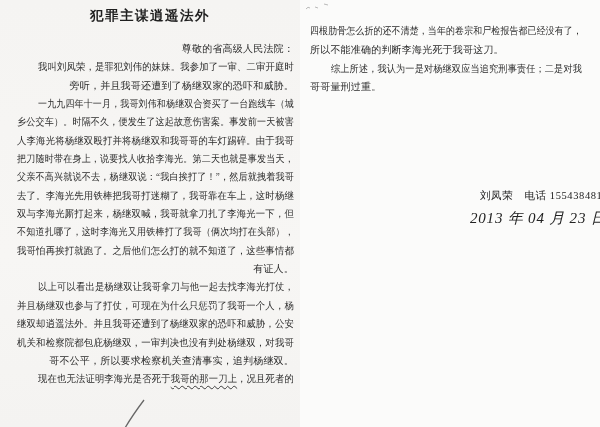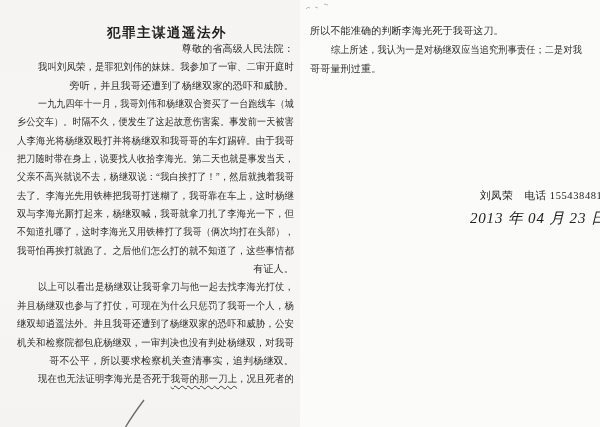--- a/index.html
+++ b/index.html
@@ -12,21 +12,21 @@
     background:
       radial-gradient(70px 35px at 4% 98%, rgba(0,0,0,0.05), transparent),
       radial-gradient(90px 45px at 99% 55%, rgba(0,0,0,0.03), transparent),
       radial-gradient(60px 25px at 2% 2%, rgba(0,0,0,0.04), transparent),
       #fcfcfb;
   }
   .page{position:absolute;top:0;height:427px;}
   .page.left{left:0;width:300px;background:linear-gradient(180deg,#f5f4f2 0%,#f7f6f4 60%,#f4f3f1 100%);}
   .page.right{left:300px;width:300px;background:#fbfbfa;}
   .title{
-    position:absolute;top:7px;left:0;width:300px;margin:17px;
+    position:absolute;top:7px;left:0;width:300px;margin:0;
     text-align:center;font-size:13.5px;font-weight:bold;letter-spacing:1.5px;
     color:#1f1f1f;white-space:nowrap;
   }
   .lines{position:absolute;}
   .lines.left-lines{left:17px;top:40px;width:277px;text-align:right;}
   .lines.right-lines{left:310px;top:22px;width:272px;}
   .line{
     height:18.35px;line-height:18.35px;
     font-size:10px;white-space:nowrap;
     letter-spacing:0.2px;
@@ -77,20 +77,21 @@
     <div class="line"><span class="lt">有证人。</span></div>
     <div class="line indent"><span class="lt fit" style="transform: scaleX(0.9295);">以上可以看出是杨继双让我哥拿刀与他一起去找李海光打仗，</span></div>
     <div class="line"><span class="lt fit" style="transform: scaleX(0.9364);">并且杨继双也参与了打仗，可现在为什么只惩罚了我哥一个人，杨</span></div>
     <div class="line"><span class="lt fit" style="transform: scaleX(0.9364);">继双却逍遥法外。并且我哥还遭到了杨继双家的恐吓和威胁，公安</span></div>
     <div class="line"><span class="lt fit" style="transform: scaleX(0.9364);">机关和检察院都包庇杨继双，一审判决也没有判处杨继双，对我哥</span></div>
     <div class="line"><span class="lt">哥不公平，所以要求检察机关查清事实，追判杨继双。</span></div>
     <div class="line indent"><span class="lt fit" style="transform: scaleX(0.9295);"><span>现在也无法证明李海光是否死于</span><span class="wavy">我哥的那一刀上</span><span>，况且死者的</span></span></div>
   </div>
 
   <div class="lines right-lines">
+    <div class="line"><span class="lt fit" style="transform: scaleX(0.8889);">四根肋骨怎么折的还不清楚，当年的卷宗和尸检报告都已经没有了，</span></div>
     <div class="line"><span class="lt">所以不能准确的判断李海光死于我哥这刀。</span></div>
     <div class="line indent"><span class="lt fit" style="transform: scaleX(0.9114);">综上所述，我认为一是对杨继双应当追究刑事责任；二是对我</span></div>
     <div class="line"><span class="lt">哥哥量刑过重。</span></div>
   </div>
 
   <div class="sig">刘凤荣　电话 15543848146</div>
   <div class="date">2013 年 04 月 23 日</div>
 
   <svg class="overlay" viewBox="0 0 600 427">
     <path d="M125,428 Q132,416 144,400" stroke="#4f4f4f" stroke-width="1.3" fill="none" opacity="0.85"></path>

